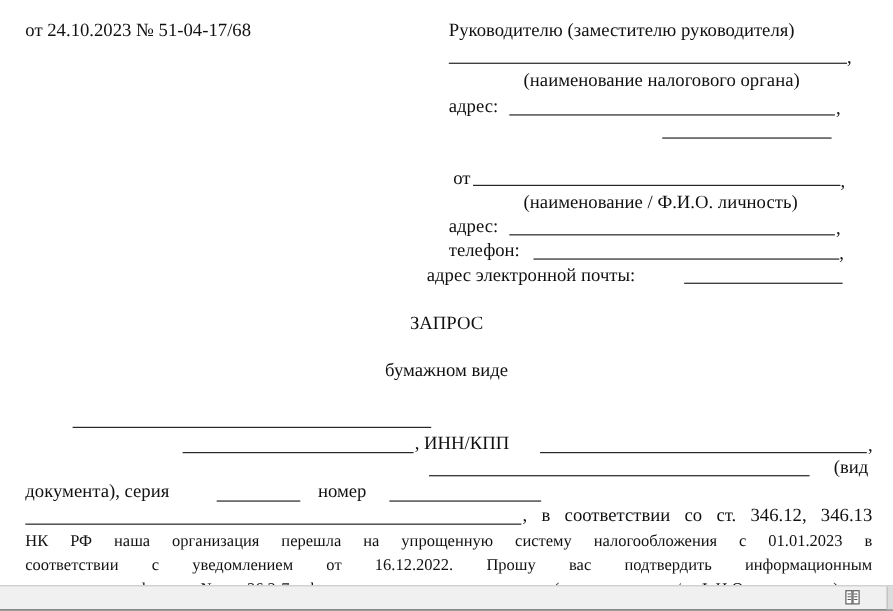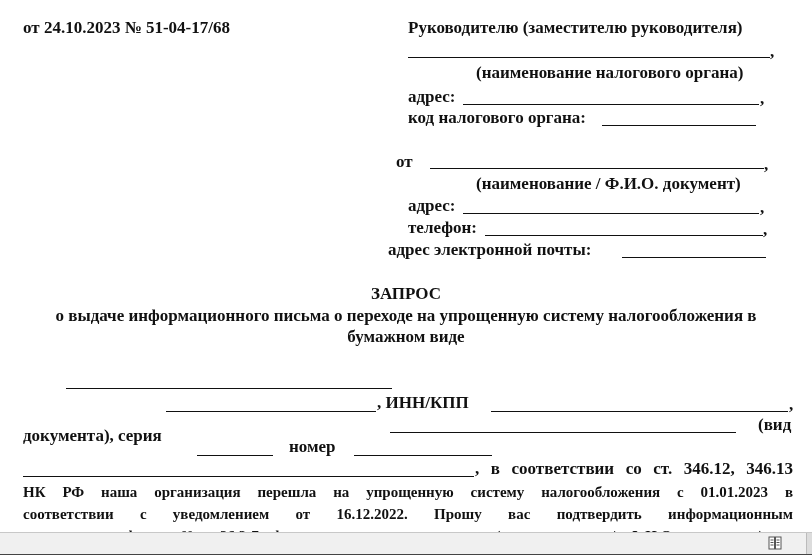--- a/index.html
+++ b/index.html
@@ -1,18 +1,18 @@
 <!DOCTYPE html>
 <html><head>
 <meta charset="utf-8">
 <style>
   html, body { margin:0; padding:0; }
   body { width:812px; height:555px; overflow:hidden; background:#ffffff; position:relative;
          font-family:"Liberation Serif", "DejaVu Serif", serif; color:#111; }
-  .doc { position:absolute; left:0; top:0; width:812px; height:532px; overflow:hidden;font-weight:bold; }
+  .doc { position:absolute; left:0; top:0; width:812px; height:532px; overflow:hidden; }
   .t { position:absolute; font-size:17px; line-height:20px; white-space:nowrap; }
   .u { position:absolute; border-bottom:1px solid #111; height:0; }
   .just { position:absolute; left:23px; width:770px; font-size:15px; line-height:22px; text-align:justify; text-align-last:justify; white-space:nowrap; }
   .center { position:absolute; left:0; width:812px; text-align:center; font-size:17px; line-height:22px; }
   .statusbar { position:absolute; left:0; top:532px; width:812px; height:21px; background:#f0f0f0;
                border-top:1px solid #c8c8c8; border-bottom:2px solid #444; }
   .sb-icon { position:absolute; right:30px; top:3px; width:14px; height:14px; }
   .sb-sep { position:absolute; right:0; top:0; width:5px; height:21px; background:#dcdcdc; border-left:1px solid #bbb; }
 </style>
 </head>
@@ -22,51 +22,49 @@
 
   <div class="t" style="left:23px;top:18px;">от 24.10.2023 № 51-04-17/68</div>
 
   <div class="t" style="left:408px;top:18px;">Руководителю (заместителю руководителя)</div>
   <div class="u" style="left:408px;top:57px;width:362px;"></div>
   <div class="t" style="left:770px;top:42px;">,</div>
   <div class="t" style="left:476px;top:63px;">(наименование налогового органа)</div>
   <div class="t" style="left:408px;top:87px;">адрес:</div>
   <div class="u" style="left:463px;top:104px;width:296px;"></div>
   <div class="t" style="left:760px;top:89px;">,</div>
-  <div class="t" style="left:408px;top:108px;">код налогового органа:</div>
   <div class="u" style="left:602px;top:125px;width:154px;"></div>
 
-  <div class="t" style="left:396px;top:152px;">от</div>
+  <div class="t" style="left:412px;top:152px;">от</div>
   <div class="u" style="left:430px;top:168px;width:334px;"></div>
   <div class="t" style="left:764px;top:155px;">,</div>
-  <div class="t" style="left:476px;top:174px;">(наименование / Ф.И.О. документ)</div>
+  <div class="t" style="left:476px;top:174px;">(наименование / Ф.И.О. личность)</div>
   <div class="t" style="left:408px;top:196px;">адрес:</div>
   <div class="u" style="left:463px;top:213px;width:296px;"></div>
   <div class="t" style="left:760px;top:198px;">,</div>
   <div class="t" style="left:408px;top:218px;">телефон:</div>
   <div class="u" style="left:485px;top:235px;width:278px;"></div>
   <div class="t" style="left:763px;top:220px;">,</div>
   <div class="t" style="left:388px;top:240px;">адрес электронной почты:</div>
   <div class="u" style="left:622px;top:257px;width:144px;"></div>
 
   <div class="center" style="top:283px;">ЗАПРОС</div>
-  <div class="center" style="top:305px;">о выдаче информационного письма о переходе на упрощенную систему налогообложения в</div>
   <div class="center" style="top:326px;">бумажном виде</div>
 
   <div class="u" style="left:66px;top:388px;width:326px;"></div>
 
   <div class="u" style="left:166px;top:411px;width:210px;"></div>
   <div class="t" style="left:377px;top:393px;">, ИНН/КПП</div>
   <div class="u" style="left:491px;top:411px;width:297px;"></div>
   <div class="t" style="left:789px;top:395px;">,</div>
 
   <div class="u" style="left:390px;top:432px;width:346px;"></div>
   <div class="t" style="left:758px;top:415px;text-align:center;">(вид</div>
 
-  <div class="t" style="left:23px;top:426px;">документа), серия</div>
+  <div class="t" style="left:23px;top:437px;">документа), серия</div>
   <div class="u" style="left:197px;top:455px;width:76px;"></div>
   <div class="t" style="left:289px;top:437px;">номер</div>
   <div class="u" style="left:354px;top:455px;width:138px;"></div>
 
   <div class="u" style="left:23px;top:476px;width:451px;"></div>
   <div class="t" style="left:475px;top:459px;width:318px;text-align:justify;text-align-last:justify;">, в соответствии со ст. 346.12, 346.13</div>
 
   <div class="just" style="top:481px;">НК РФ наша организация перешла на упрощенную систему налогообложения с 01.01.2023 в</div>
   <div class="just" style="top:503px;">соответствии с уведомлением от 16.12.2022. Прошу вас подтвердить информационным</div>
   <div class="just" style="top:525px;">письмом по форме № 26.2-7 факт перехода ____________ (наименование / Ф.И.О. заявителя) на</div>

